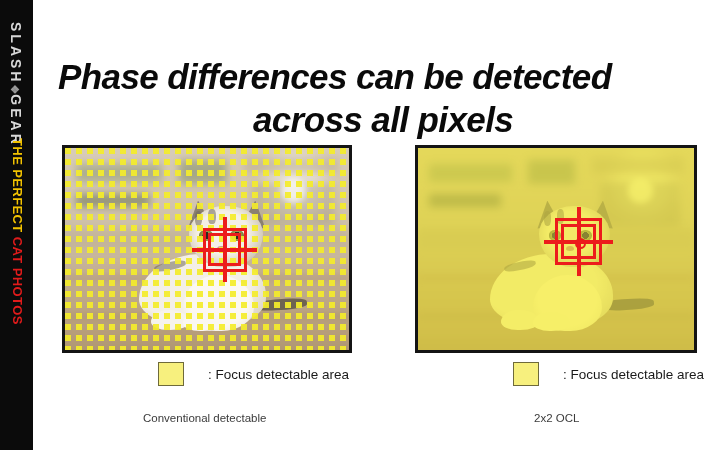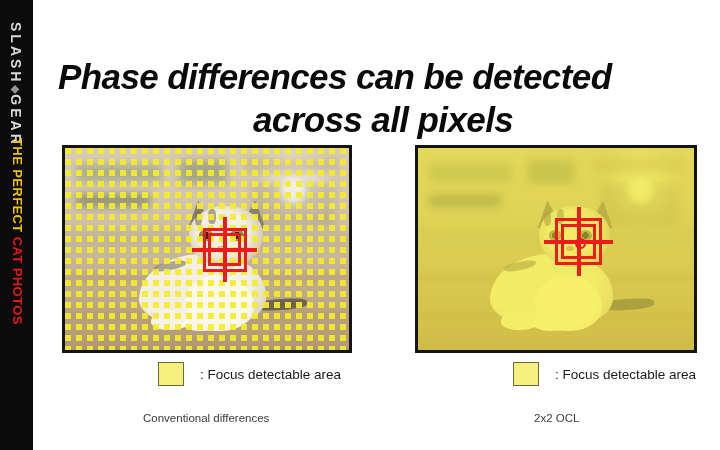--- a/index.html
+++ b/index.html
@@ -213,21 +213,21 @@
 
   
   .legend{position:absolute;display:flex;align-items:center;}
   #legend-left{left:158px;top:362px;}
   #legend-right{left:513px;top:362px;}
   .swatch{
     width:26px;height:24px;background:#f7f07e;
     border:1px solid #6e6a3a;box-sizing:border-box;
   }
   .legend-text{
-    margin-left:16px;font-size:13.5px;color:#1a1a1a;
+    margin-left:24px;font-size:13.5px;color:#1a1a1a;
     font-family:"Liberation Sans", sans-serif;white-space:nowrap;
   }
 
   
   .caption{
     position:absolute;font-size:11.5px;color:#3b3b3b;
     font-family:"Liberation Sans", sans-serif;white-space:nowrap;
   }
   #caption-left{left:143px;top:412px;}
   #caption-right{left:534px;top:412px;}
@@ -344,16 +344,16 @@
   <div class="legend" id="legend-left">
     <div class="swatch"></div>
     <div class="legend-text">: Focus detectable area</div>
   </div>
 
   <div class="legend" id="legend-right">
     <div class="swatch"></div>
     <div class="legend-text">: Focus detectable area</div>
   </div>
 
-  <div class="caption" id="caption-left">Conventional differences</div>
+  <div class="caption" id="caption-left">Conventional detectable</div>
   <div class="caption" id="caption-right">2x2 OCL</div>
 
 </div>
 
 </body></html>

